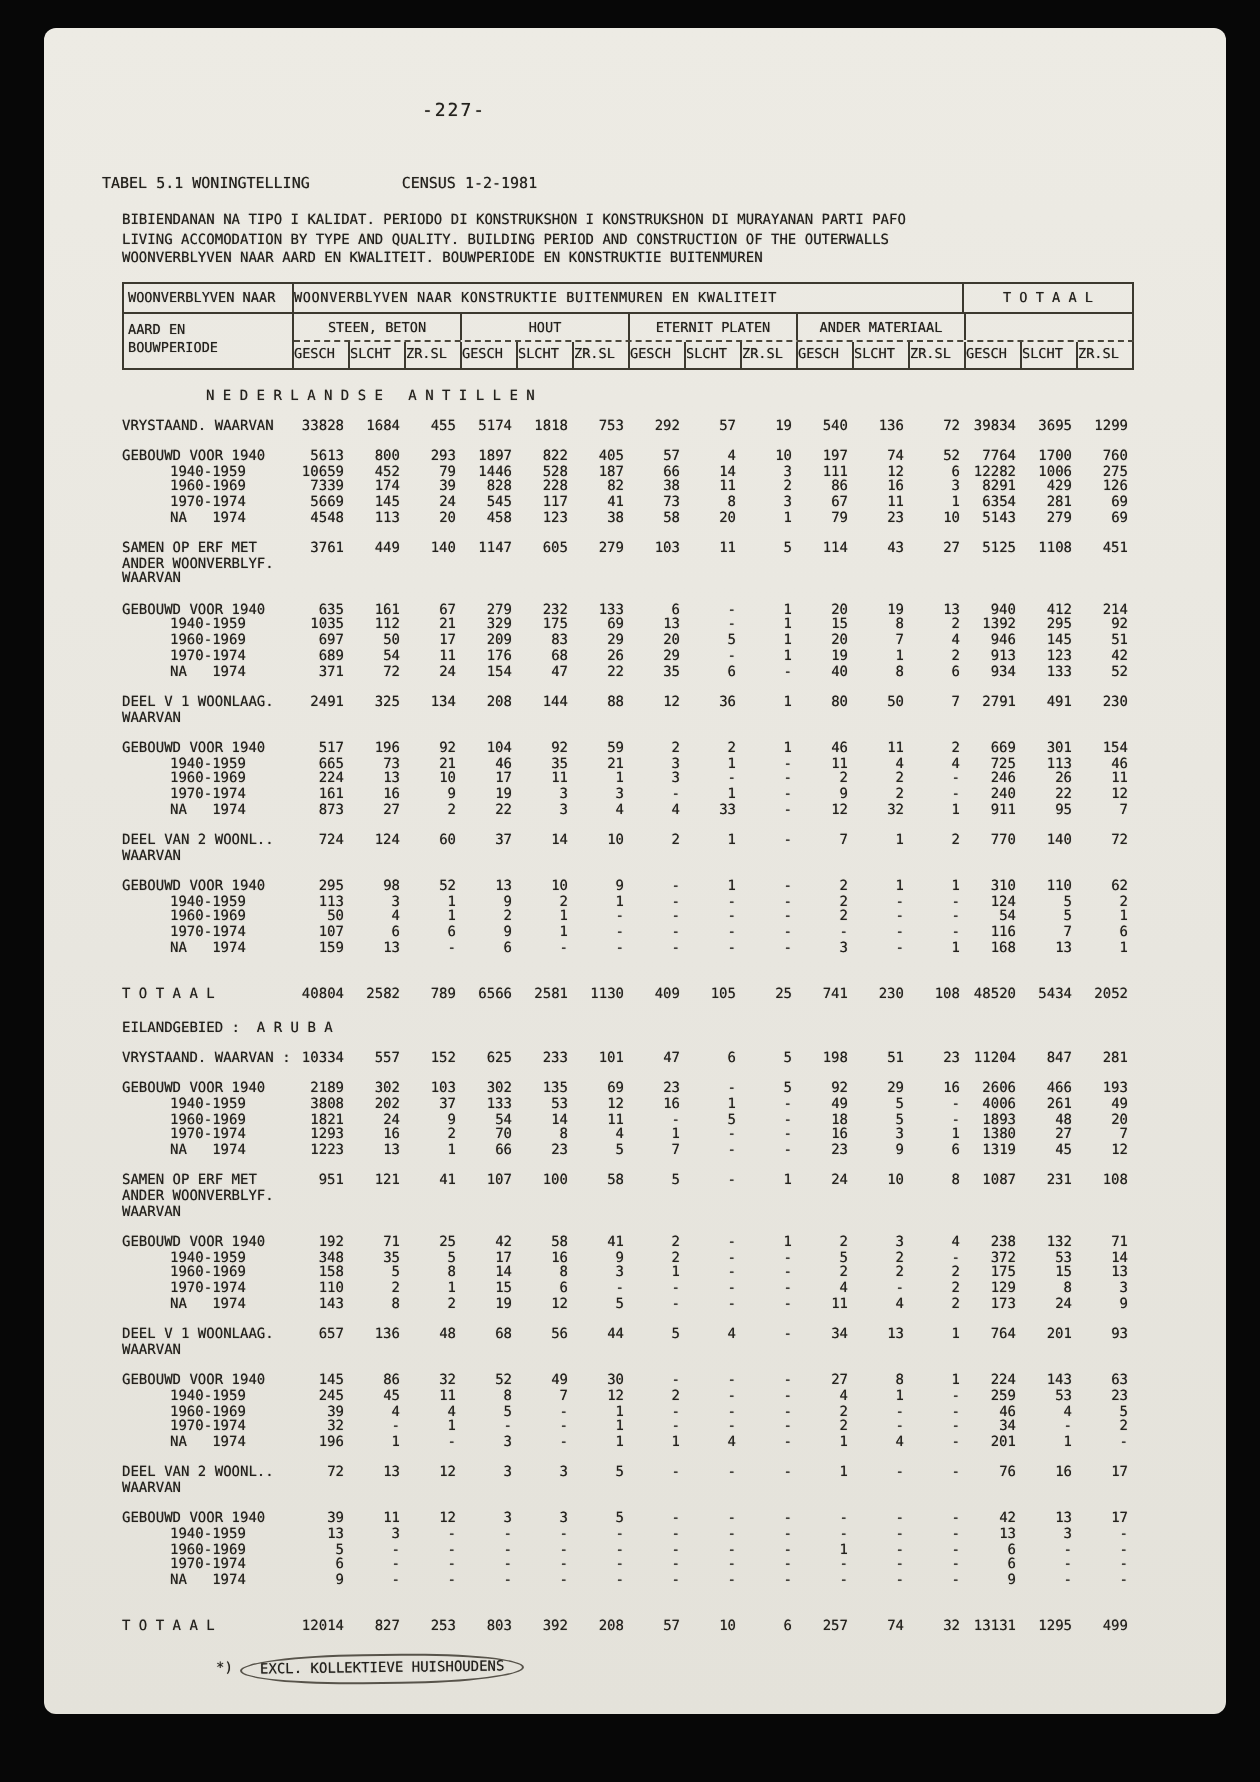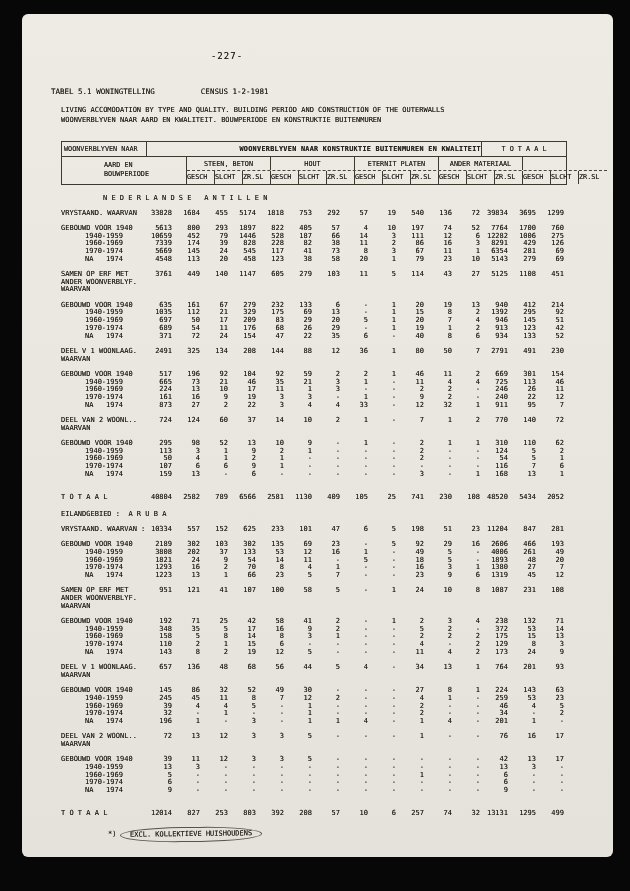--- a/index.html
+++ b/index.html
@@ -16,23 +16,23 @@
   }
   .pageno{position:absolute;top:37px;left:120px;width:170px;text-align:center;
     font-size:9px;letter-spacing:1px;}
   .titleline{position:absolute;top:73px;left:29px;font-size:7.5px;display:flex;gap:46px;white-space:pre;}
   .captions{position:absolute;top:92px;left:39px;font-size:7px;line-height:9.6px;white-space:pre;}
   .capline{white-space:pre;}
   .table{position:absolute;top:127px;left:39px;width:506px;}
   .thead{border:1px solid #3c392f;font-size:6.8px;}
   .hr1{display:flex;border-bottom:1px solid #3c392f;height:15px;line-height:15px;}
   .stub1{width:85px;padding-left:2px;border-right:1px solid #3c392f;flex:none;white-space:nowrap;}
-  .span4{width:335px;text-align:right;border-right:1px solid #3c392f;flex:none;letter-spacing:.3px;font-weight:bold;}
+  .span4{width:335px;text-align:left;border-right:1px solid #3c392f;flex:none;letter-spacing:.3px;}
   .htot{flex:1;text-align:center;}
-  .hr23{display:flex;margin-left:40px;}
+  .hr23{display:flex;}
   .stub23{width:85px;flex:none;border-right:1px solid #3c392f;padding:4px 0 0 2px;line-height:9px;}
   .right23{flex:1;}
   .grprow{display:flex;height:14px;line-height:14px;border-bottom:1px dashed #4a463b;}
   .gcell{width:84px;flex:none;text-align:center;border-right:1px solid #3c392f;overflow:hidden;white-space:nowrap;}
   .gcell:last-child{border-right:none;flex:1;}
   .qualrow{display:flex;height:13px;line-height:13px;}
   .qcell{width:28px;flex:none;text-align:left;border-right:1px solid #3c392f;}
   .qcell:last-child{border-right:none;flex:1;}
   .tbody{margin-top:2px;}
   .section-title{font-size:7px;margin:9px 0 5px 0;white-space:pre;}
@@ -50,21 +50,21 @@
 <div class="scan">
   <div class="paper">
 
     <div class="pageno">-227-</div>
 
     <div class="titleline">
       <span>TABEL 5.1 WONINGTELLING</span>
       <span>CENSUS 1-2-1981</span>
     </div>
 
-    <div class="captions"><div class="capline">LIVING ACCOMODATION BY TYPE AND QUALITY. BUILDING PERIOD AND CONSTRUCTION OF THE OUTERWALLS</div><div class="capline">WOONVERBLYVEN NAAR AARD EN KWALITEIT. BOUWPERIODE EN KONSTRUKTIE BUITENMUREN</div></div>
+    <div class="captions"><div class="capline">BIBIENDANAN NA TIPO I KALIDAT. PERIODO DI KONSTRUKSHON I KONSTRUKSHON DI MURAYANAN PARTI PAFO</div><div class="capline">LIVING ACCOMODATION BY TYPE AND QUALITY. BUILDING PERIOD AND CONSTRUCTION OF THE OUTERWALLS</div><div class="capline">WOONVERBLYVEN NAAR AARD EN KWALITEIT. BOUWPERIODE EN KONSTRUKTIE BUITENMUREN</div></div>
 
     <div class="table">
       <div class="thead">
         <div class="hr1">
           <div class="stub1">WOONVERBLYVEN NAAR</div>
           <div class="span4">WOONVERBLYVEN NAAR KONSTRUKTIE BUITENMUREN EN KWALITEIT</div>
           <div class="htot">T O T A A L</div>
         </div>
         <div class="hr23">
           <div class="stub23">

